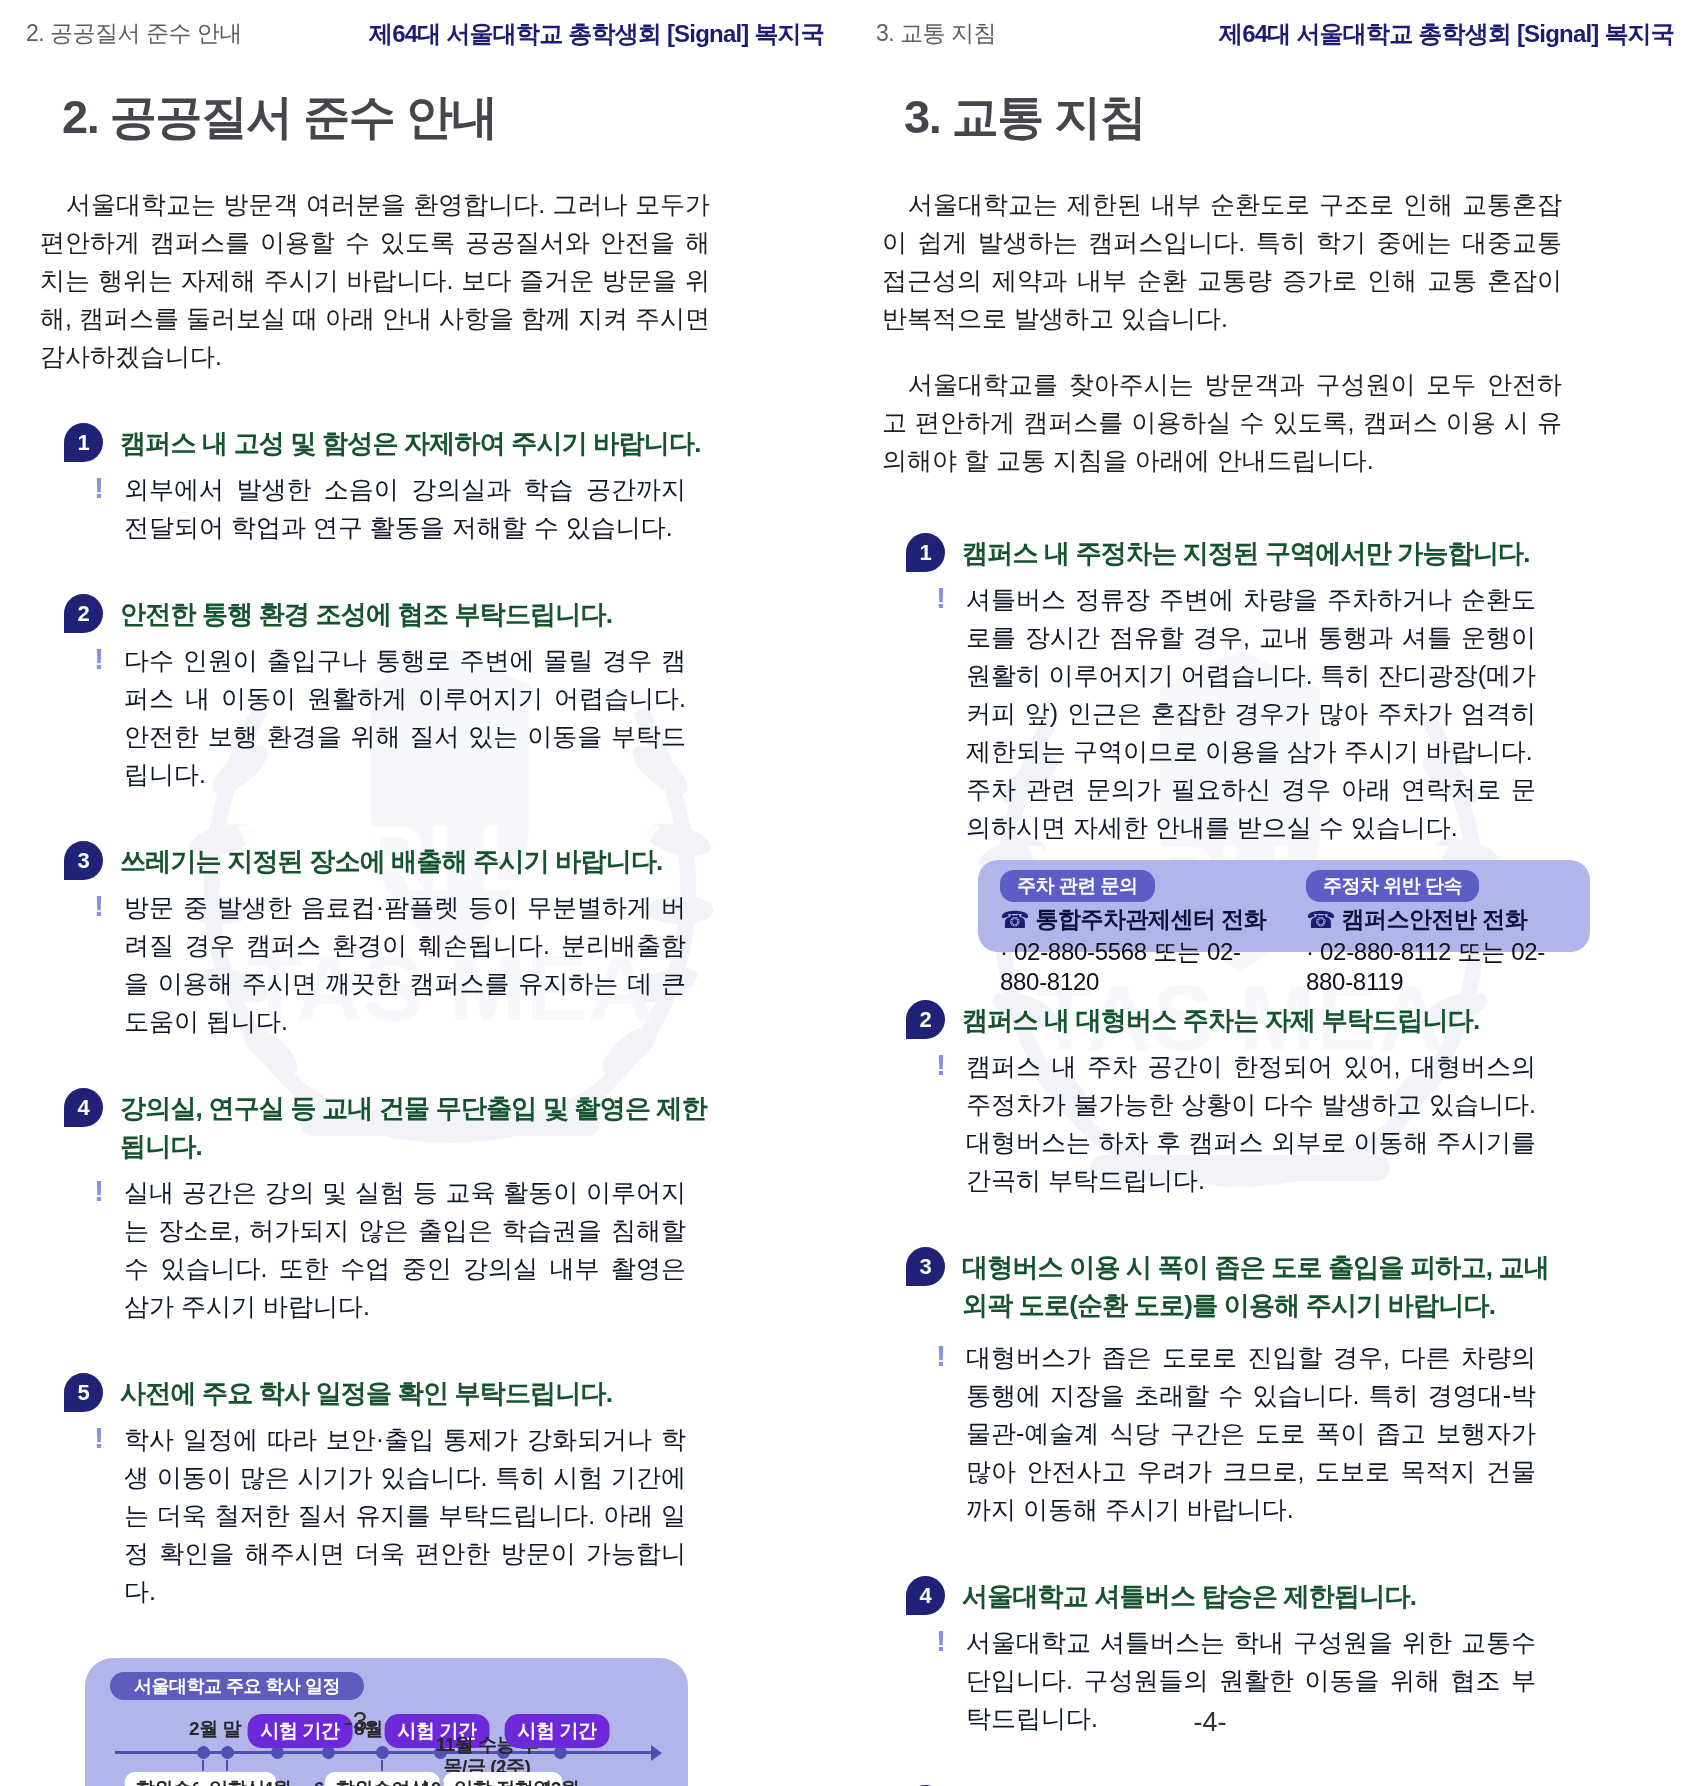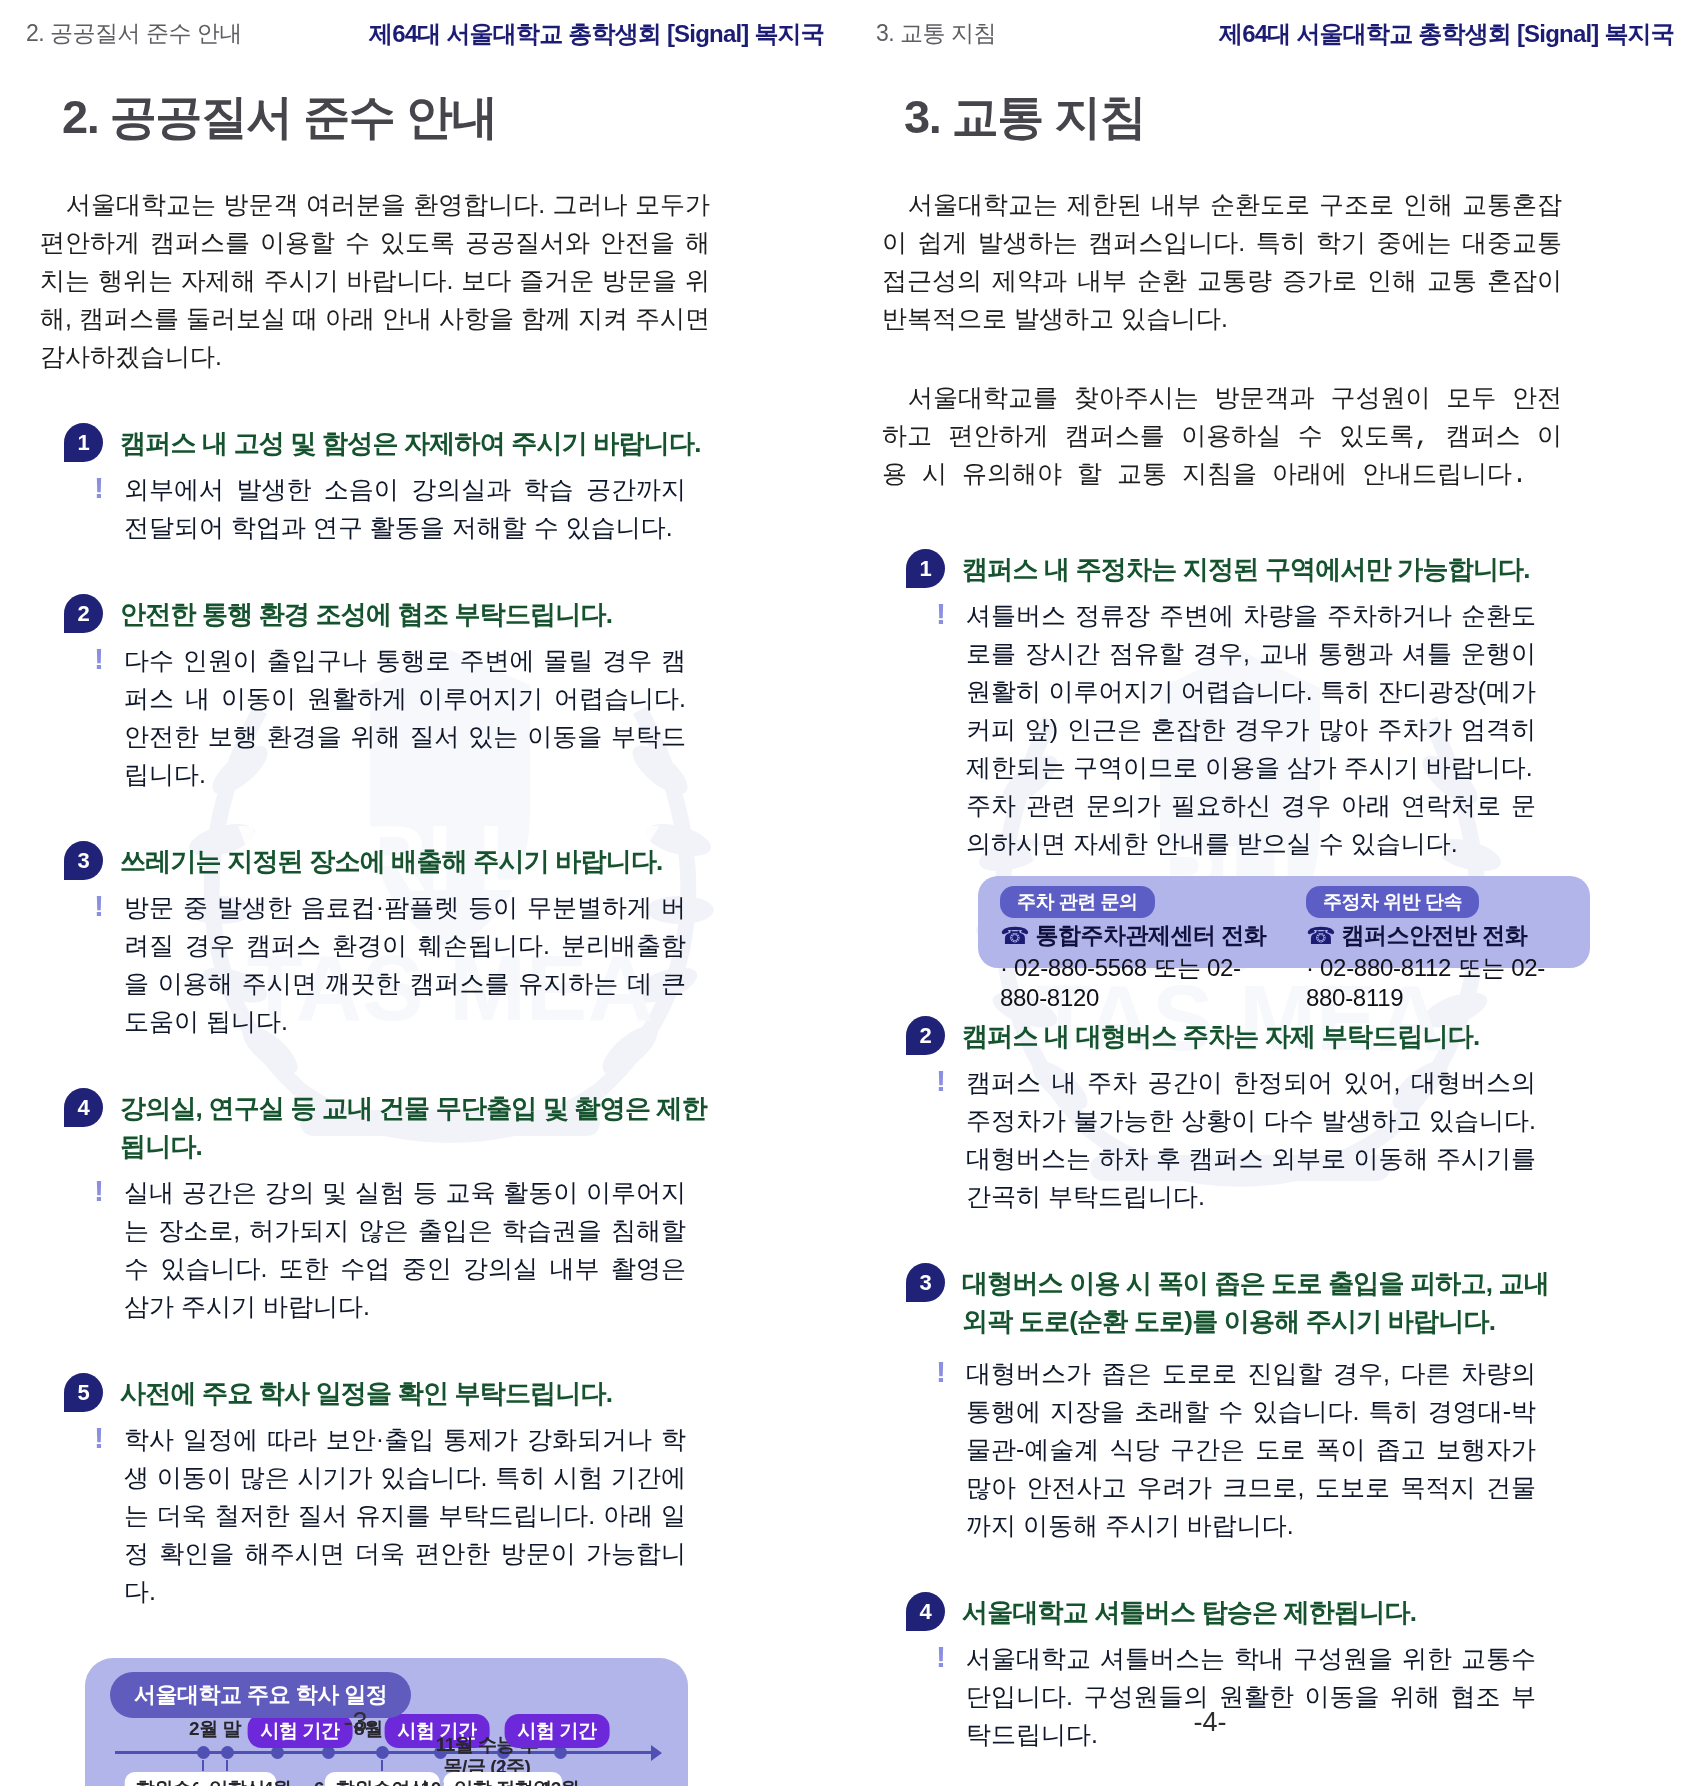--- a/index.html
+++ b/index.html
@@ -10,37 +10,37 @@
   .page-right{left:850px;}
   .watermark{position:absolute;opacity:0.55;pointer-events:none;}
   .page-header{position:absolute;top:18px;left:0;width:100%;display:flex;justify-content:space-between;align-items:flex-start;}
   .hdr-small{margin-left:26px;font-size:23px;color:#5d5d62;letter-spacing:-0.5px;}
   .hdr-navy{margin-right:26px;font-size:24px;font-weight:bold;color:#1c1c74;letter-spacing:-0.8px;}
   .content{position:absolute;top:64px;left:40px;width:670px;}
   .page-right .content{left:32px;width:680px;}
   h1.sec-title{margin:22px 0 0 22px;font-size:47px;font-weight:900;color:#45454b;letter-spacing:-1.5px;}
   p.intro{margin:36px 0 0 0;font-size:25px;line-height:38px;text-align:justify;word-break:break-all;
           text-indent:26px;color:#1e1e1e;}
-  p.intro.second{margin-top:44px;font-family:Liberation Mono, monospace;}
+  p.intro.second{margin-top:28px;}
   .guide-item{margin-top:46px;}
   .item-head{display:grid;grid-template-columns:56px 1fr;align-items:flex-start;margin-left:24px;}
   .num-badge{width:39px;height:39px;background:#202277;color:#fff;font-size:22px;font-weight:bold;
              display:flex;align-items:center;justify-content:center;
              border-radius:55% 55% 55% 0;margin-top:2px;}
   .item-title{font-size:26px;font-weight:800;color:#14532d;letter-spacing:-0.8px;line-height:38px;margin-top:3px;}
   .item-body{display:grid;grid-template-columns:30px 1fr;margin:8px 0 0 54px;width:592px;}
   .page-right .item-body{width:600px;}
   .excl-icon{font-size:30px;font-weight:900;color:#8b8fe0;line-height:36px;}
   .body-text{margin:0;font-size:25px;line-height:38px;text-align:justify;word-break:break-all;
              color:#0f172a;white-space:pre-line;}
   .page-footer{position:absolute;bottom:48px;left:40px;width:640px;text-align:center;font-size:27px;color:#2e2e2e;}
   
   .timeline-box{position:relative;margin:48px 0 0 45px;width:603px;height:170px;background:#b2b5ea;border-radius:28px;}
-  .tl-title{position:absolute;top:14px;left:25px;background:#605cbe;color:#fff;font-size:22px;font-weight:bold;
-            padding:8px 24px;border-radius:24px;letter-spacing:-0.5px;}
+  .tl-title{position:absolute;top:14px;left:25px;background:#605cbe;color:#fff;font-size:18px;font-weight:bold;
+            padding:2px 24px;border-radius:24px;letter-spacing:-0.5px;}
   .tl-area{position:absolute;inset:0;}
   .tl-line{position:absolute;top:93px;left:30px;width:538px;height:3px;background:#5050b4;}
   .tl-arrow{position:absolute;top:87px;left:566px;width:0;height:0;border-left:11px solid #5050b4;
             border-top:8px solid transparent;border-bottom:8px solid transparent;}
   .tl-dot{position:absolute;top:88px;width:13px;height:13px;border-radius:50%;background:#5050b4;}
   .tl-above,.tl-below{position:absolute;transform:translateX(-50%);white-space:pre-line;text-align:center;}
   .tl-pill{background:#6d28d9;color:#fff;font-size:19px;font-weight:bold;padding:4px 13px;border-radius:14px;
            letter-spacing:-0.5px;white-space:nowrap;}
   .tl-wpill{background:#ffffff;color:#26262c;font-size:19px;font-weight:bold;padding:4px 11px;border-radius:10px;
             letter-spacing:-0.5px;white-space:nowrap;}

